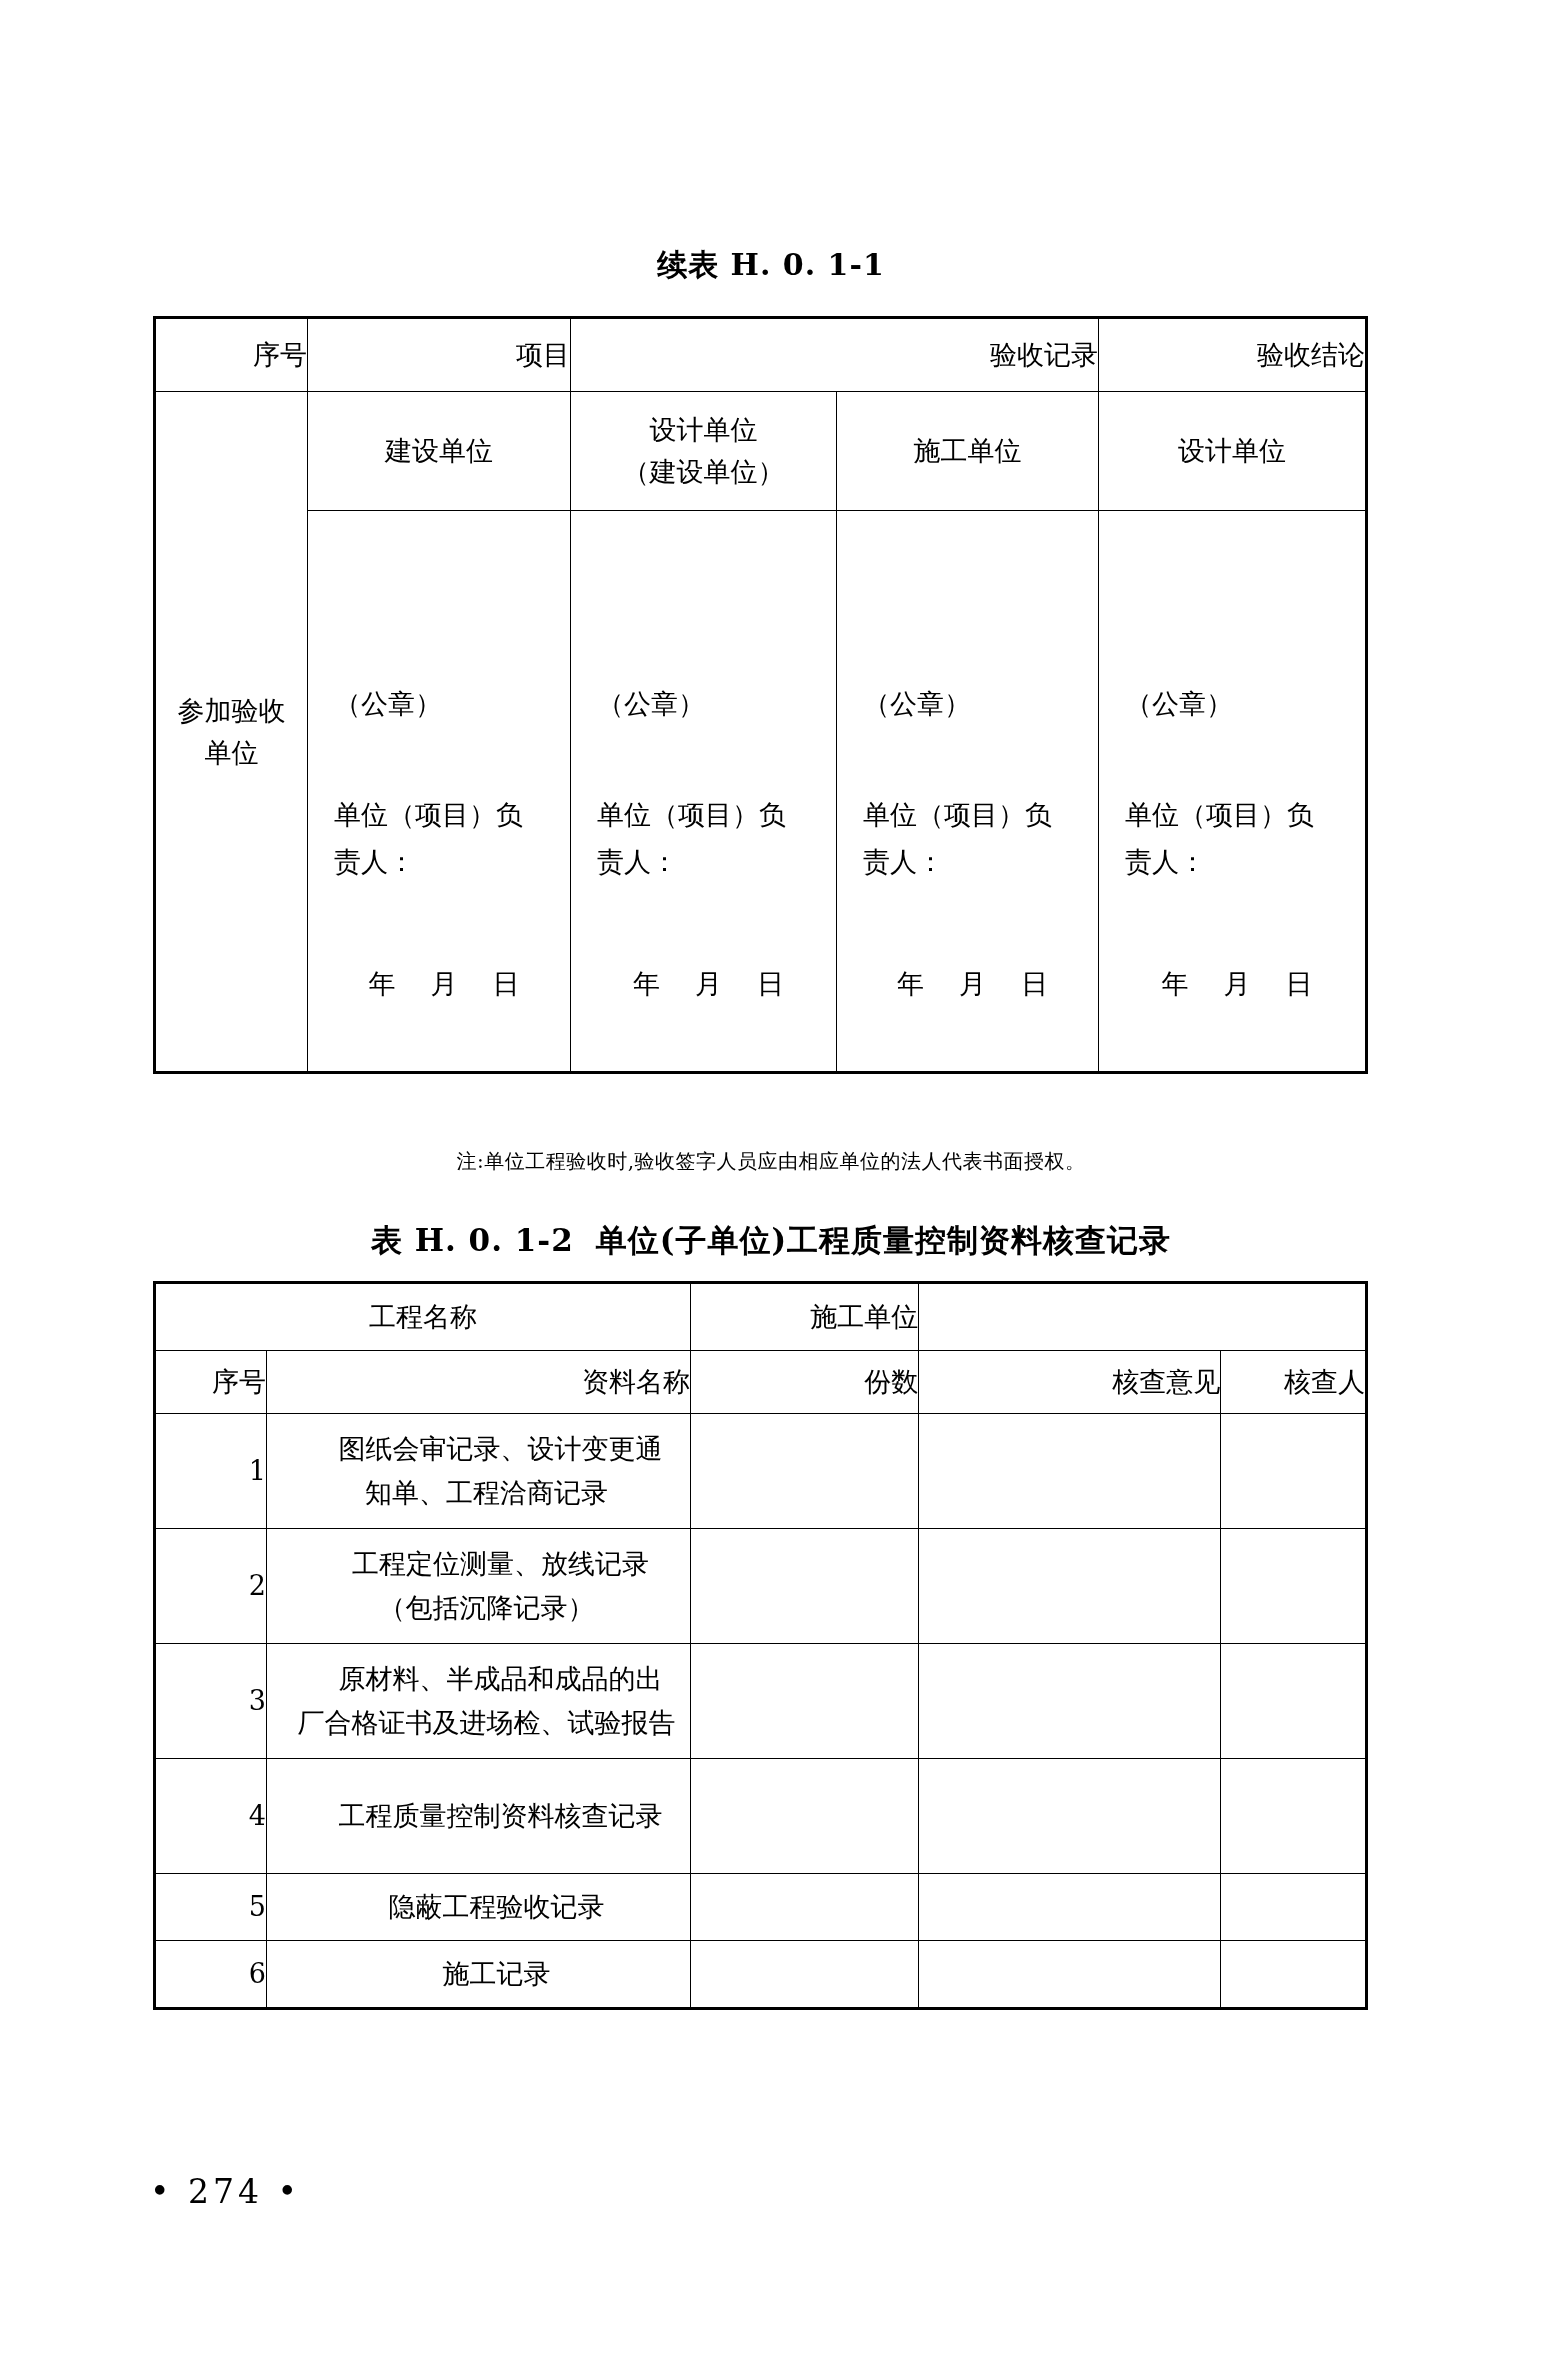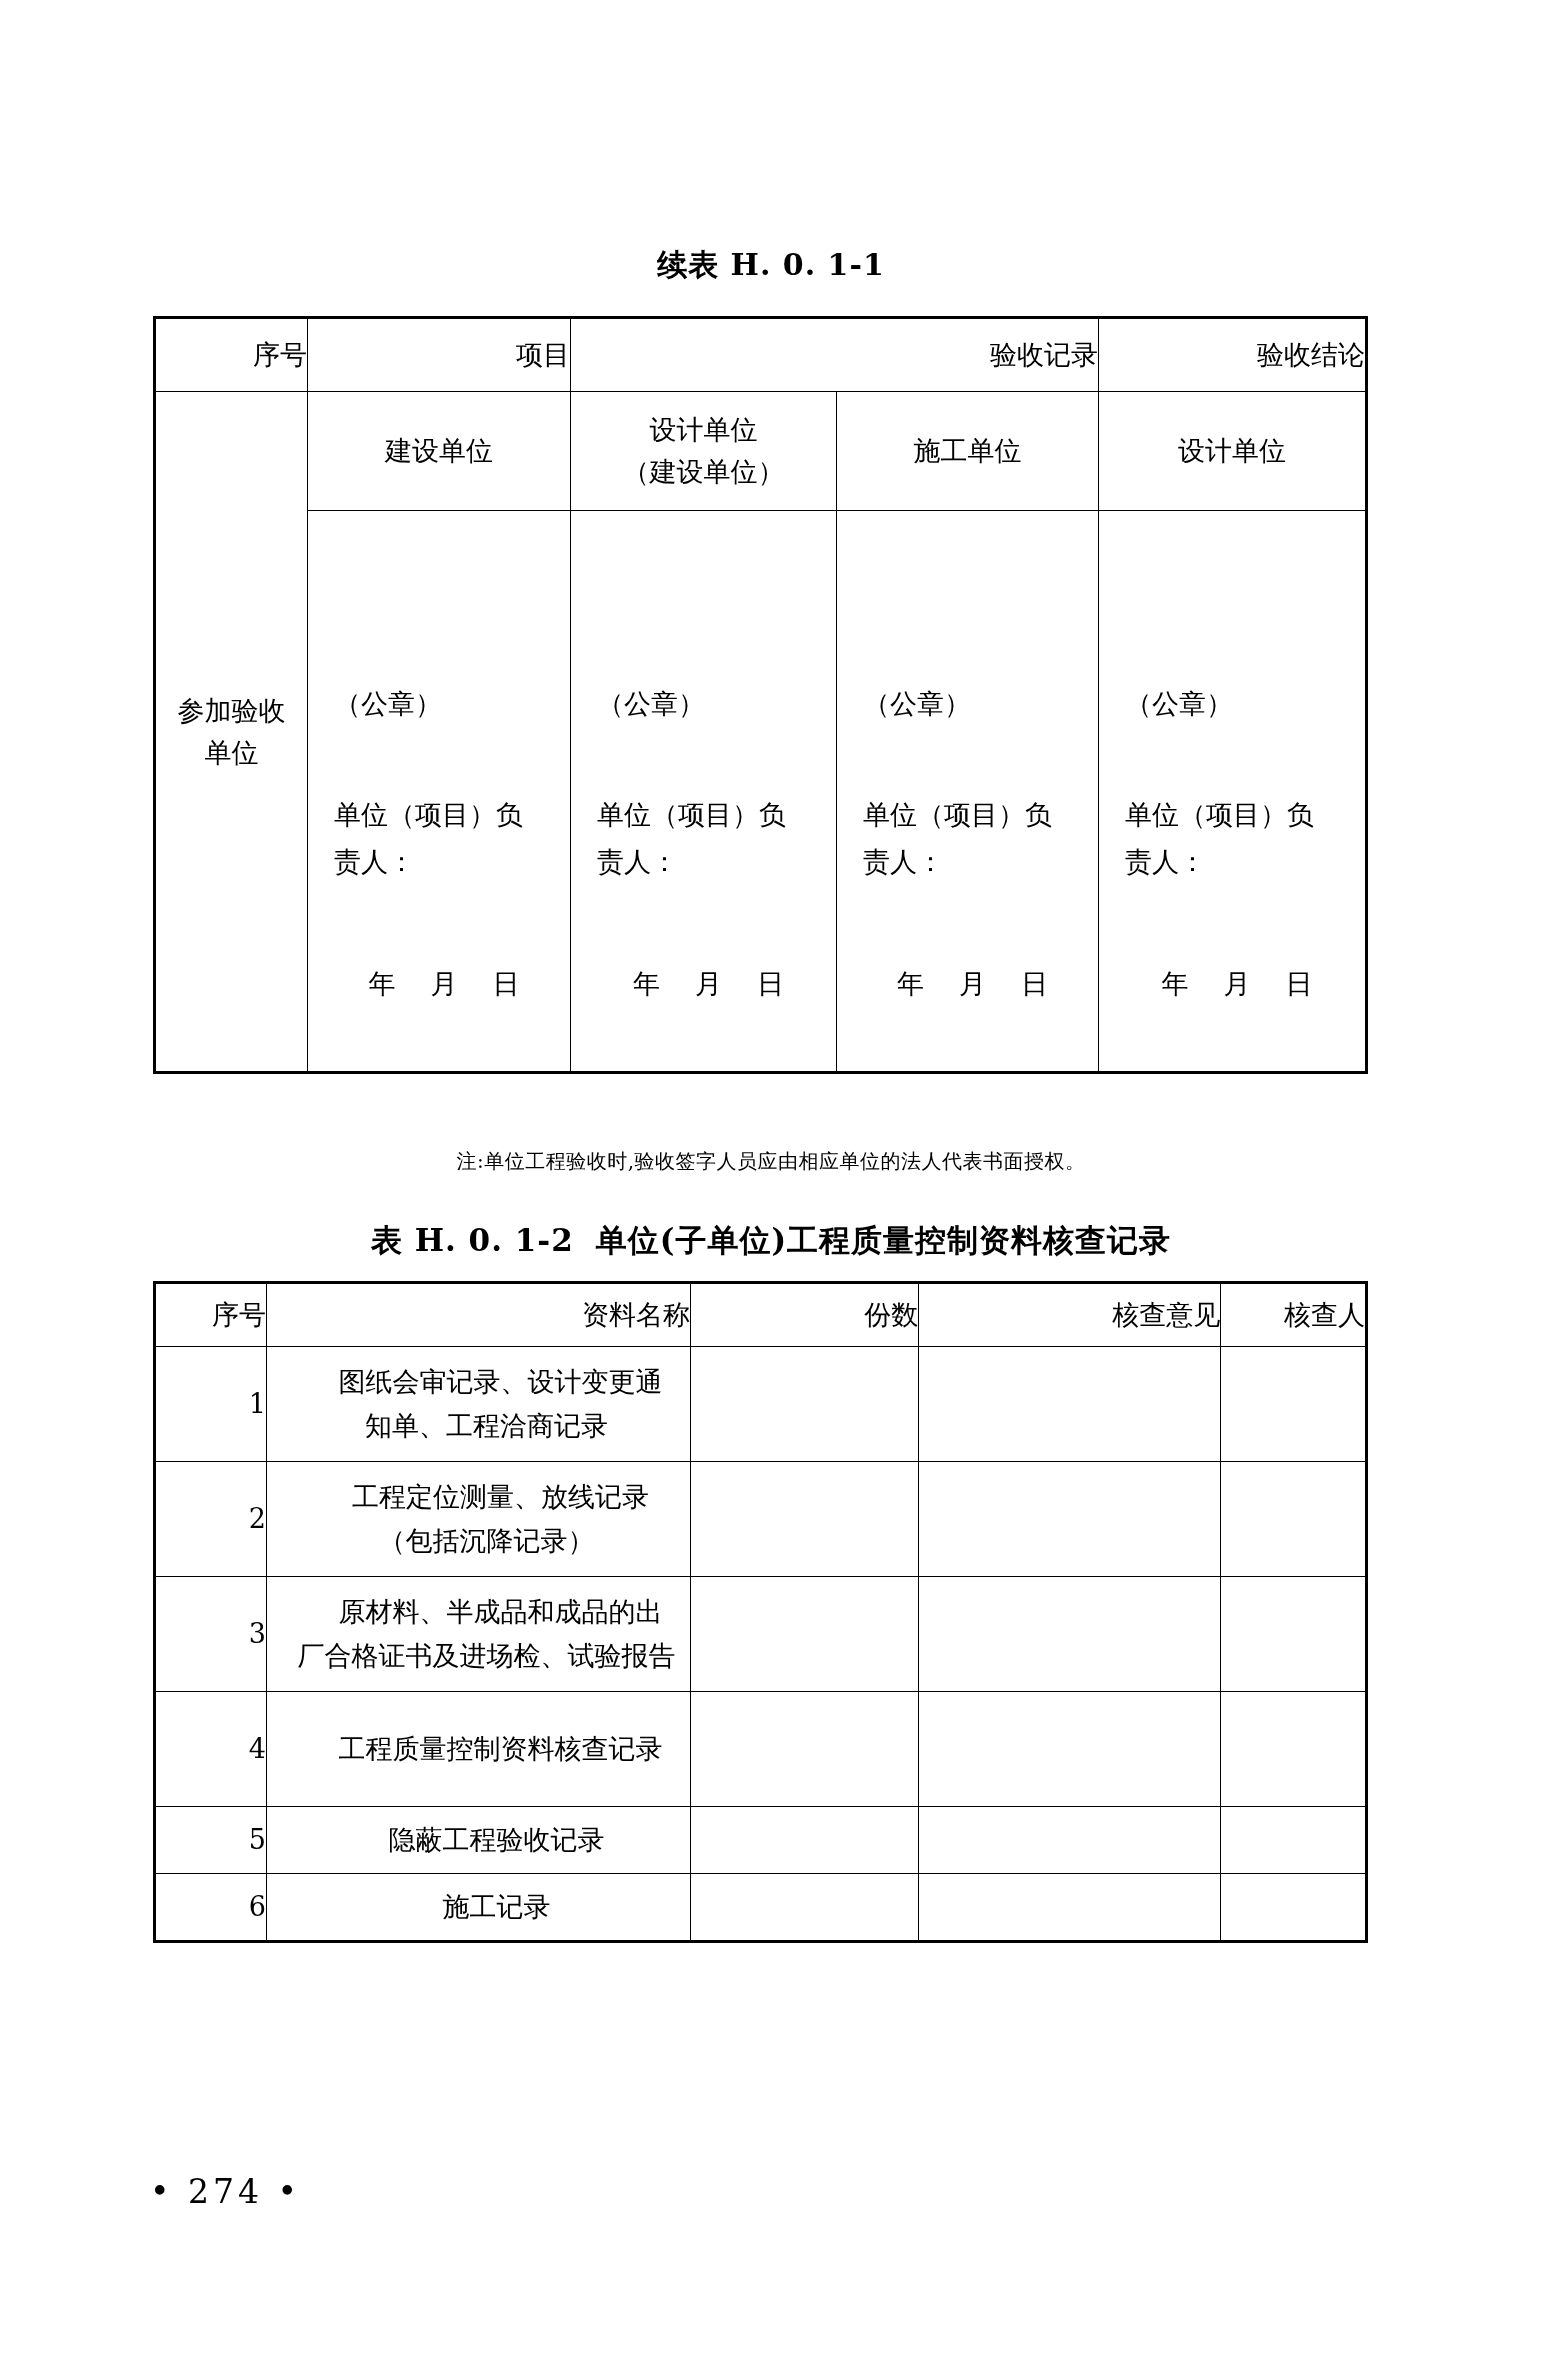--- a/index.html
+++ b/index.html
@@ -269,20 +269,25 @@
 
   <table id="table2">
     <colgroup>
       <col style="width:103px">
       <col style="width:390px">
       <col style="width:210px">
       <col style="width:278px">
       <col style="width:134px">
     </colgroup>
     <tbody>
+      <tr class="t2-r1">
+        <td colspan="2" style="text-align:center;">工程名称</td>
+        <td>施工单位</td>
+        <td colspan="2"></td>
+      </tr>
       <tr class="t2-r2">
         <td>序号</td>
         <td>资料名称</td>
         <td>份数</td>
         <td>核查意见</td>
         <td>核查人</td>
       </tr>
       <tr class="t2-tall">
         <td>1</td>
         <td class="mat-name">图纸会审记录、设计变更通知单、工程洽商记录</td>

